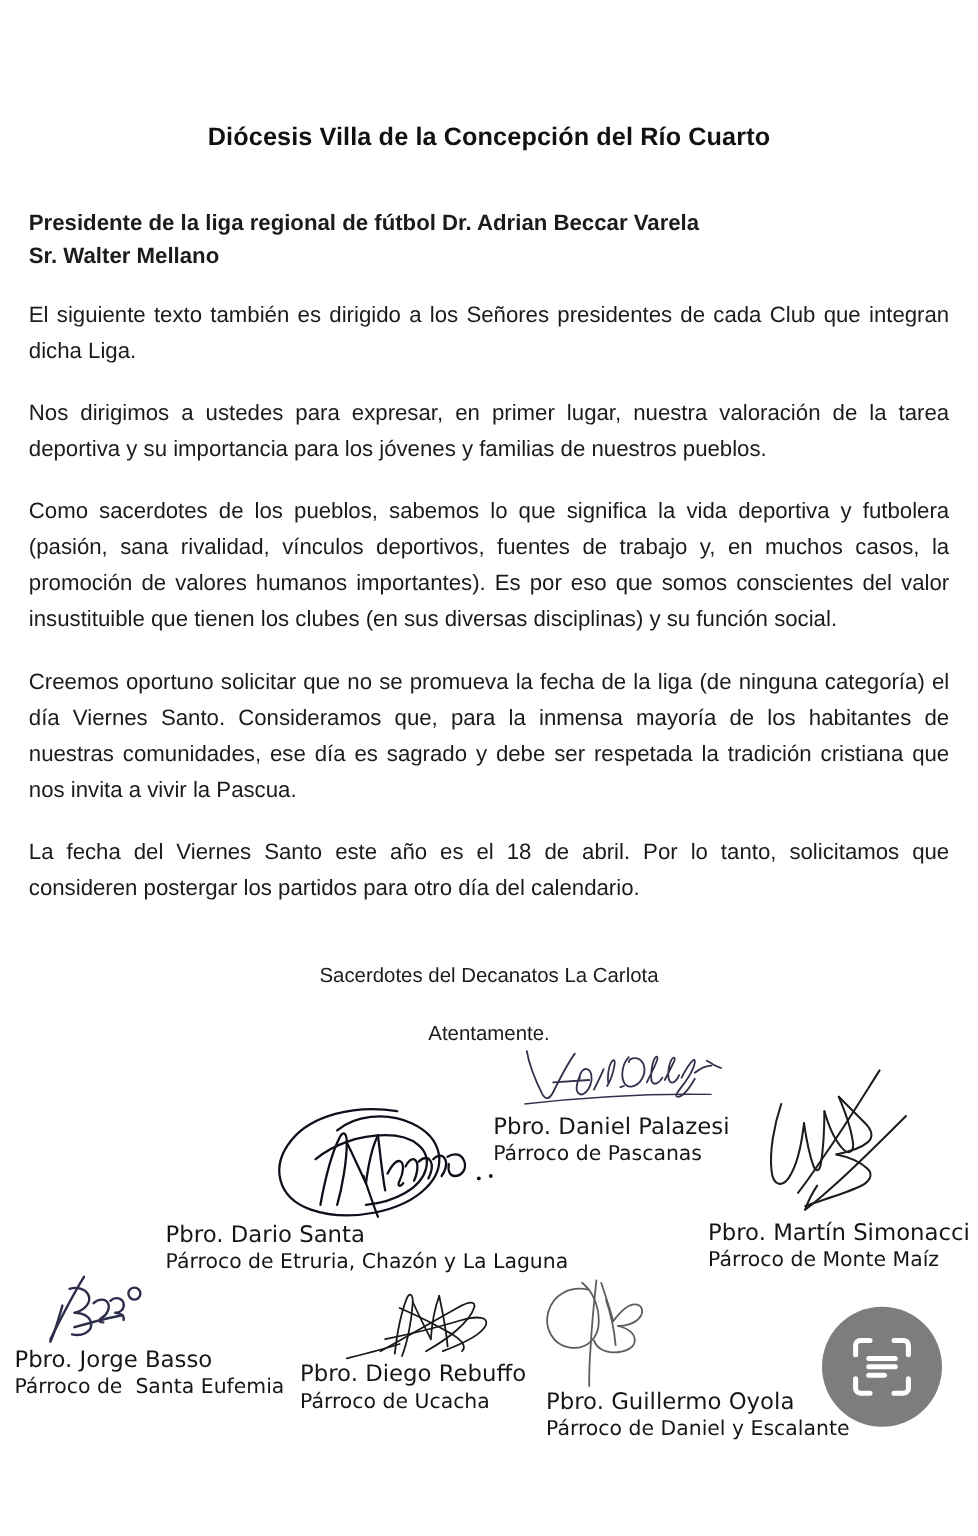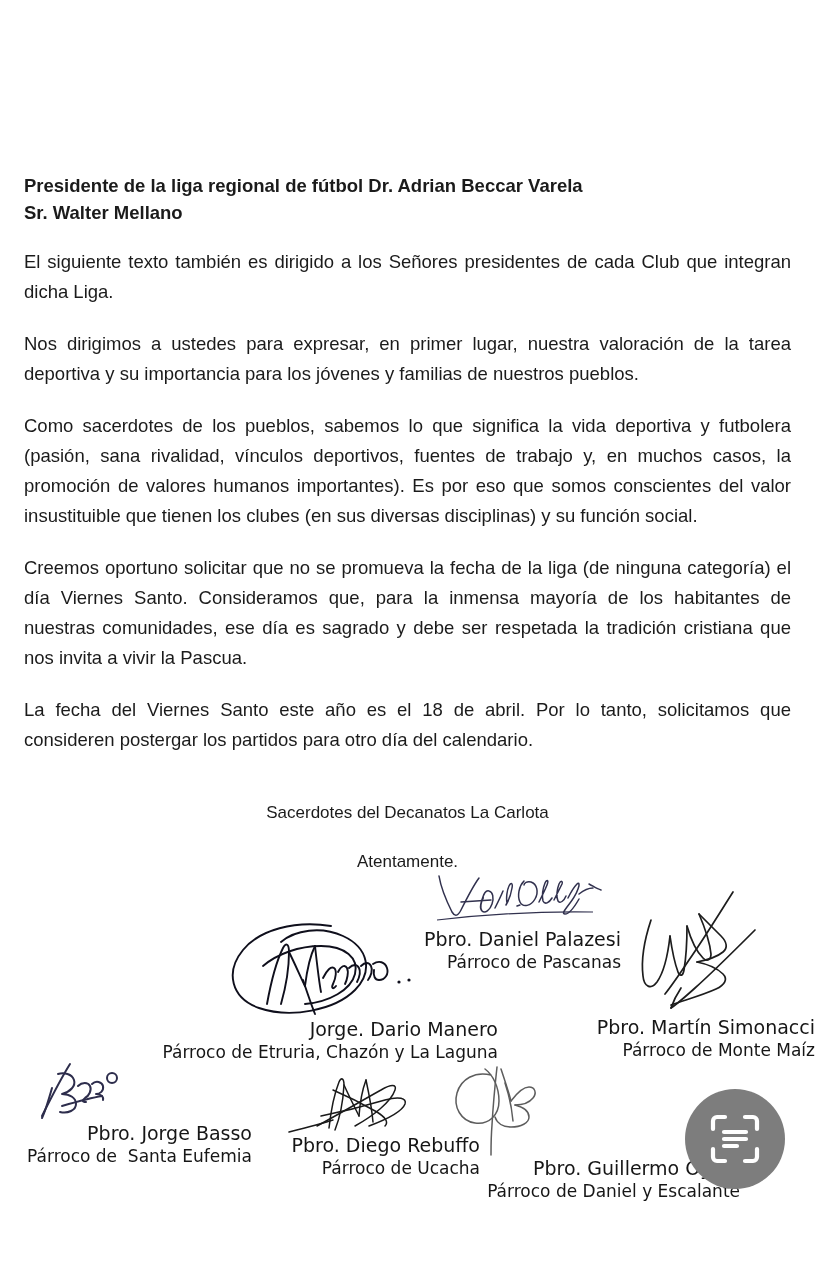--- a/index.html
+++ b/index.html
@@ -54,21 +54,21 @@
   .gap-md{height:22px;}
   .plain{
     font-size:17px;
     line-height:28px;
     text-align:center;
   }
 
   
   .sig{
     position:absolute;
-    text-align:right;
+    text-align:left;
     font-family:"DejaVu Sans", sans-serif;
   }
   .sig .scribble{
     display:block;
     margin:0 auto;
   }
   .sig .name{
     font-size:19px;
     line-height:23px;
     color:#161616;
@@ -91,20 +91,21 @@
     display:flex;
     align-items:center;
     justify-content:center;
   }
 </style>
 </head>
 <body>
 
 <div id="page">
 
+  <div class="doc-title">Diócesis Villa de la Concepción del Río Cuarto</div>
 
   <div class="body-col">
 
     <div class="addr-line">Presidente de la liga regional de fútbol Dr. Adrian Beccar Varela</div>
     <div class="addr-line">Sr. Walter Mellano</div>
 
     <div class="gap-sm"></div>
 
     <p class="para">El siguiente texto también es dirigido a los Señores presidentes de cada Club que integran dicha Liga.</p>
     <div class="gap-md"></div>
@@ -184,21 +185,21 @@
         <path d="M146 48 C150 44 154 44 156 48 C158 52 156 58 154 62"></path>
         <path d="M158 46 C162 42 166 42 168 46 C170 50 168 56 165 60"></path>
         <path d="M170 44 C176 40 182 42 184 48 C186 54 182 60 176 60 C172 60 170 56 171 50"></path>
 
         <path d="M100 60 C104 72 108 84 112 94"></path>
 
         <circle cx="196" cy="62" r="1.6" fill="#0f0f1c" stroke="none"></circle>
         <circle cx="206" cy="60" r="1.6" fill="#0f0f1c" stroke="none"></circle>
       </g>
     </svg>
-    <div class="name">Jorge. Dario Manero</div>
+    <div class="name">Pbro. Dario Santa</div>
     <div class="role">Párroco de Etruria, Chazón y La Laguna</div>
   </div>
 
   <div class="sig" style="left:12px;top:1060px;width:240px;">
     <svg class="scribble" width="150" height="62" viewBox="0 0 150 62" style="margin-left:-8px;">
       <g fill="none" stroke="#2d2d4c" stroke-width="2" stroke-linecap="round" stroke-linejoin="round">
         <path d="M66 4 C56 20 46 40 38 56"></path>
         <path d="M48 28 C44 42 40 54 38 58"></path>
         <path d="M54 14 C60 12 68 14 70 20 C72 26 66 32 58 34 C66 34 72 38 72 44 C72 50 64 54 56 52"></path>
         <path d="M74 26 C78 22 84 22 86 26 C88 30 85 36 81 38 C78 40 78 42 82 42"></path>

